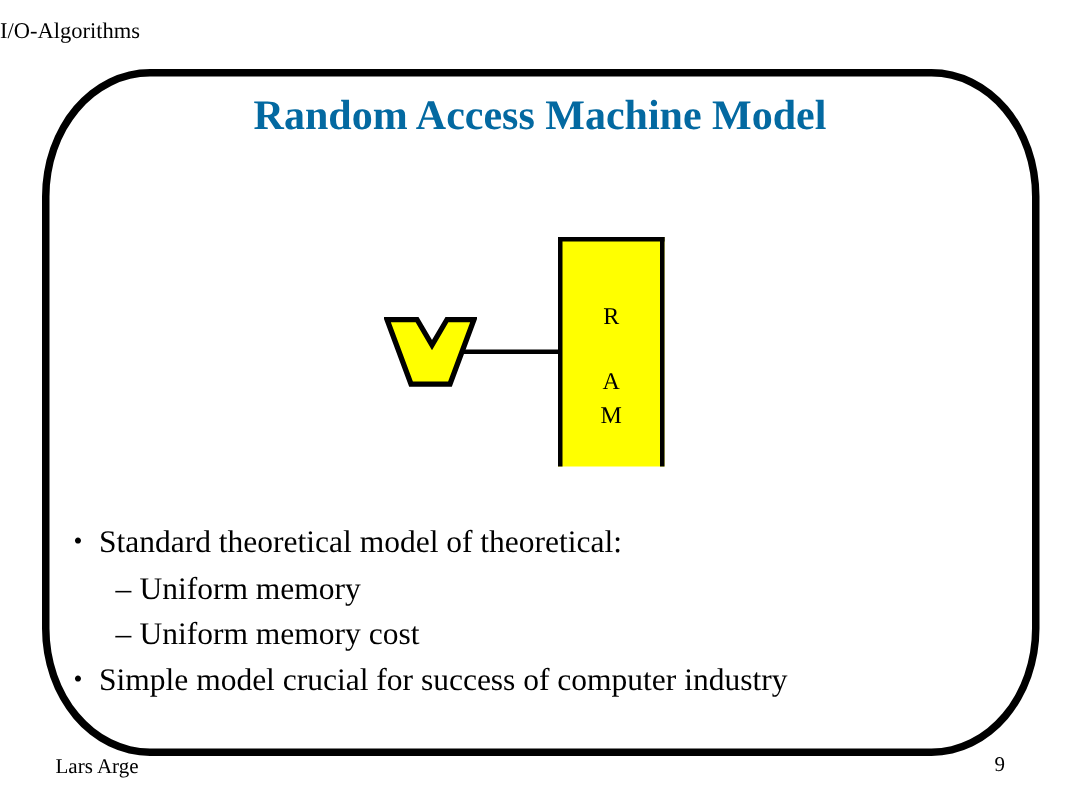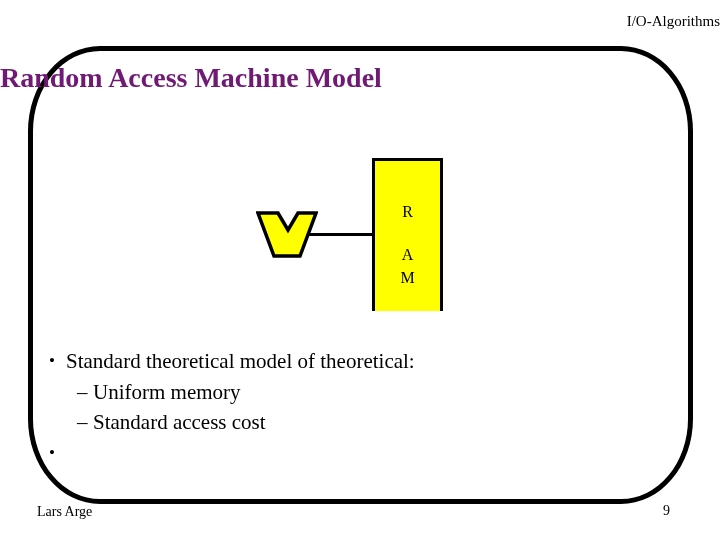--- a/index.html
+++ b/index.html
@@ -16,21 +16,21 @@
     font-family: "Liberation Serif", "DejaVu Serif", serif;
     color: #000000;
   }
 
   
   .course-header {
     position: absolute;
     top: 13px;
     left: 0;
     width: 100%;
-    text-align: right;
+    text-align: left;
     font-size: 15px;
     color: #000000;
   }
 
   
   .slide-border {
     position: absolute;
     left: 28px;
     top: 46px;
     width: 665px;
@@ -40,23 +40,24 @@
     border-radius: 72px / 85px;
     background: transparent;
   }
 
   
   .slide-title {
     position: absolute;
     top: 62px;
     left: 0;
     width: 100%;
+    text-align: center;
     font-size: 28px;
     font-weight: bold;
-    color: #701a75;
+    color: #0369a1;
     letter-spacing: 0px;
   }
 
   
   .connector-line {
     position: absolute;
     left: 305px;
     top: 233px;
     width: 68px;
     height: 3px;
@@ -171,24 +172,25 @@
     <div class="bullet-row level-1">
       <span class="bullet-glyph">•</span>
       <span class="bullet-text">Standard theoretical model of theoretical:</span>
     </div>
     <div class="bullet-row level-2">
       <span class="bullet-glyph">–</span>
       <span class="bullet-text">Uniform memory</span>
     </div>
     <div class="bullet-row level-2">
       <span class="bullet-glyph">–</span>
-      <span class="bullet-text">Standard access cost</span>
+      <span class="bullet-text">Uniform memory cost</span>
     </div>
     <div class="bullet-row level-1">
       <span class="bullet-glyph">•</span>
+      <span class="bullet-text">Simple model crucial for success of computer industry</span>
     </div>
   </div>
 
   <div class="footer-author">Lars Arge</div>
 
   <div class="footer-page-number">9</div>
 
 </div>
 
 </body></html>

